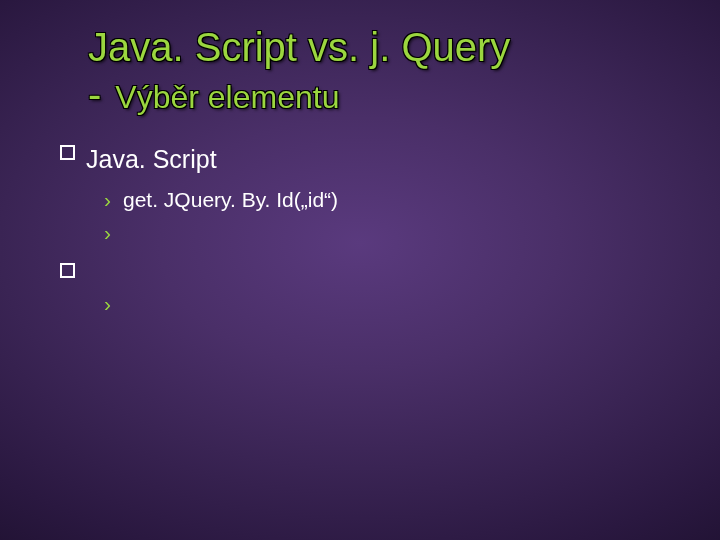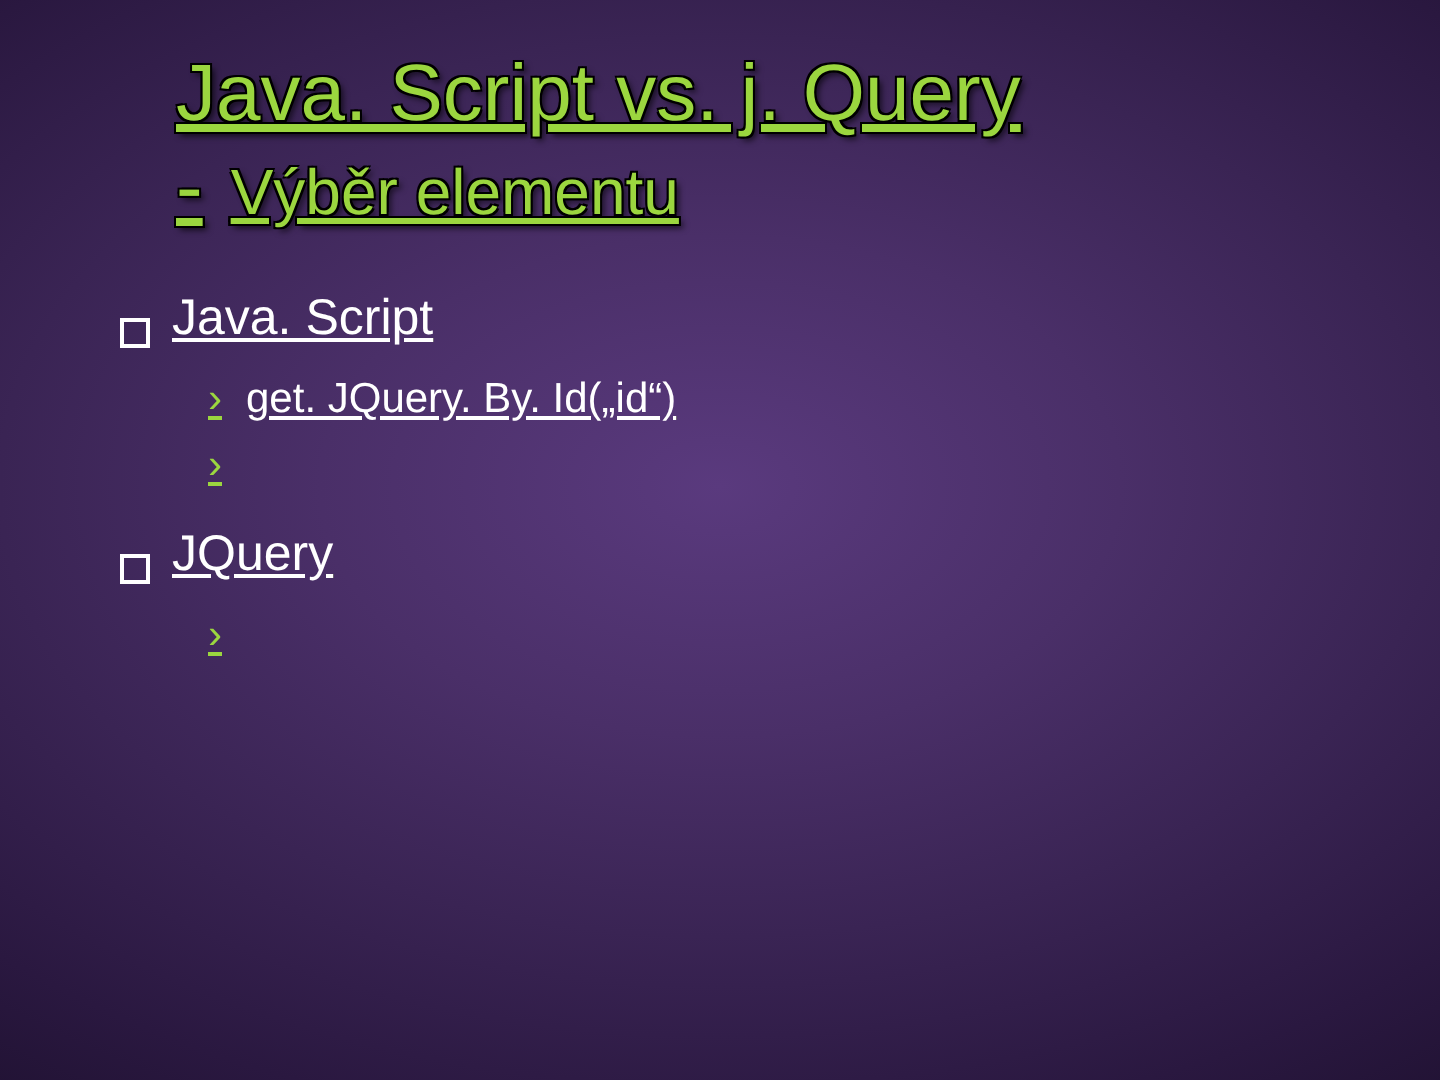--- a/index.html
+++ b/index.html
@@ -1,15 +1,15 @@
 <!DOCTYPE html>
 <html><head>
 <meta charset="utf-8">
 <style>
-  * { margin: 0; padding: 0; box-sizing: border-box; text-decoration: underline; }
+  * { margin: 0; padding: 0; box-sizing: border-box; }
   html, body { width: 720px; height: 540px; overflow: hidden; }
   body {
     background: radial-gradient(ellipse 800px 500px at 50% 45%,
                 #5a3a7e 0%,
                 #4a2f68 25%,
                 #3a2454 45%,
                 #2a1840 65%,
                 #1a0e2a 85%,
                 #0d0618 100%);
     font-family: Arial, "Helvetica Neue", Helvetica, sans-serif;
@@ -64,21 +64,21 @@
   }
   .body {
     margin-top: 28px;
     margin-left: 60px;
   }
   .section {
     margin-bottom: 14px;
   }
   .h1 {
     display: flex;
-    align-items: flex-end;
+    align-items: flex-start;
     color: #ffffff;
     font-size: 25px;
     font-weight: 400;
     margin-bottom: 10px;
   }
   .sq {
     display: inline-block;
     width: 15px;
     height: 15px;
     border: 2px solid #ffffff;
@@ -125,21 +125,20 @@
         <span>get. JQuery. By. Id(„id“)</span>
       </div>
       <div class="item">
         <span class="chev">›</span>
       </div>
     </div>
 
     <div class="section">
       <div class="h1">
         <span class="sq"></span>
-        <span>JQuery</span>
       </div>
       <div class="item">
         <span class="chev">›</span>
       </div>
     </div>
 
   </div>
 </div>
 
 </body></html>

